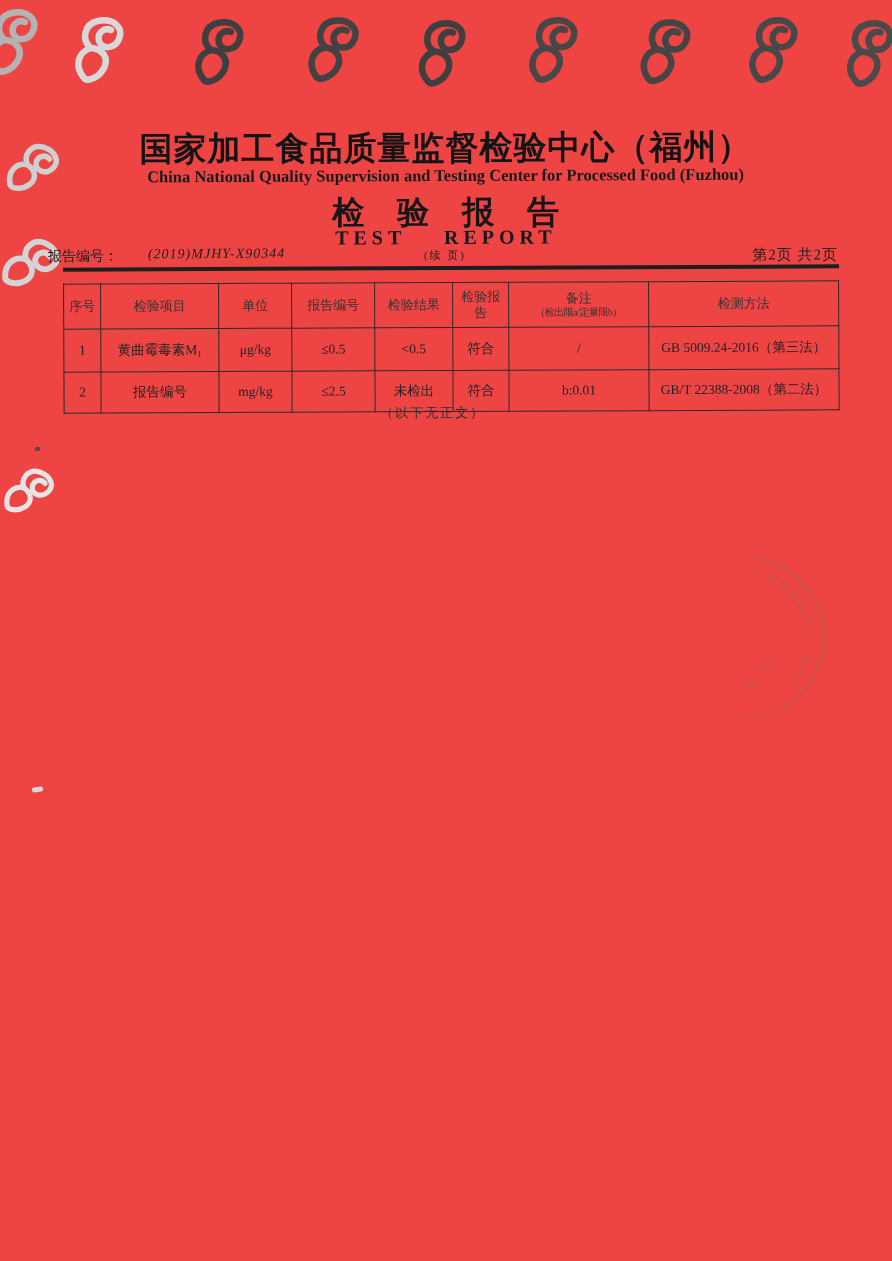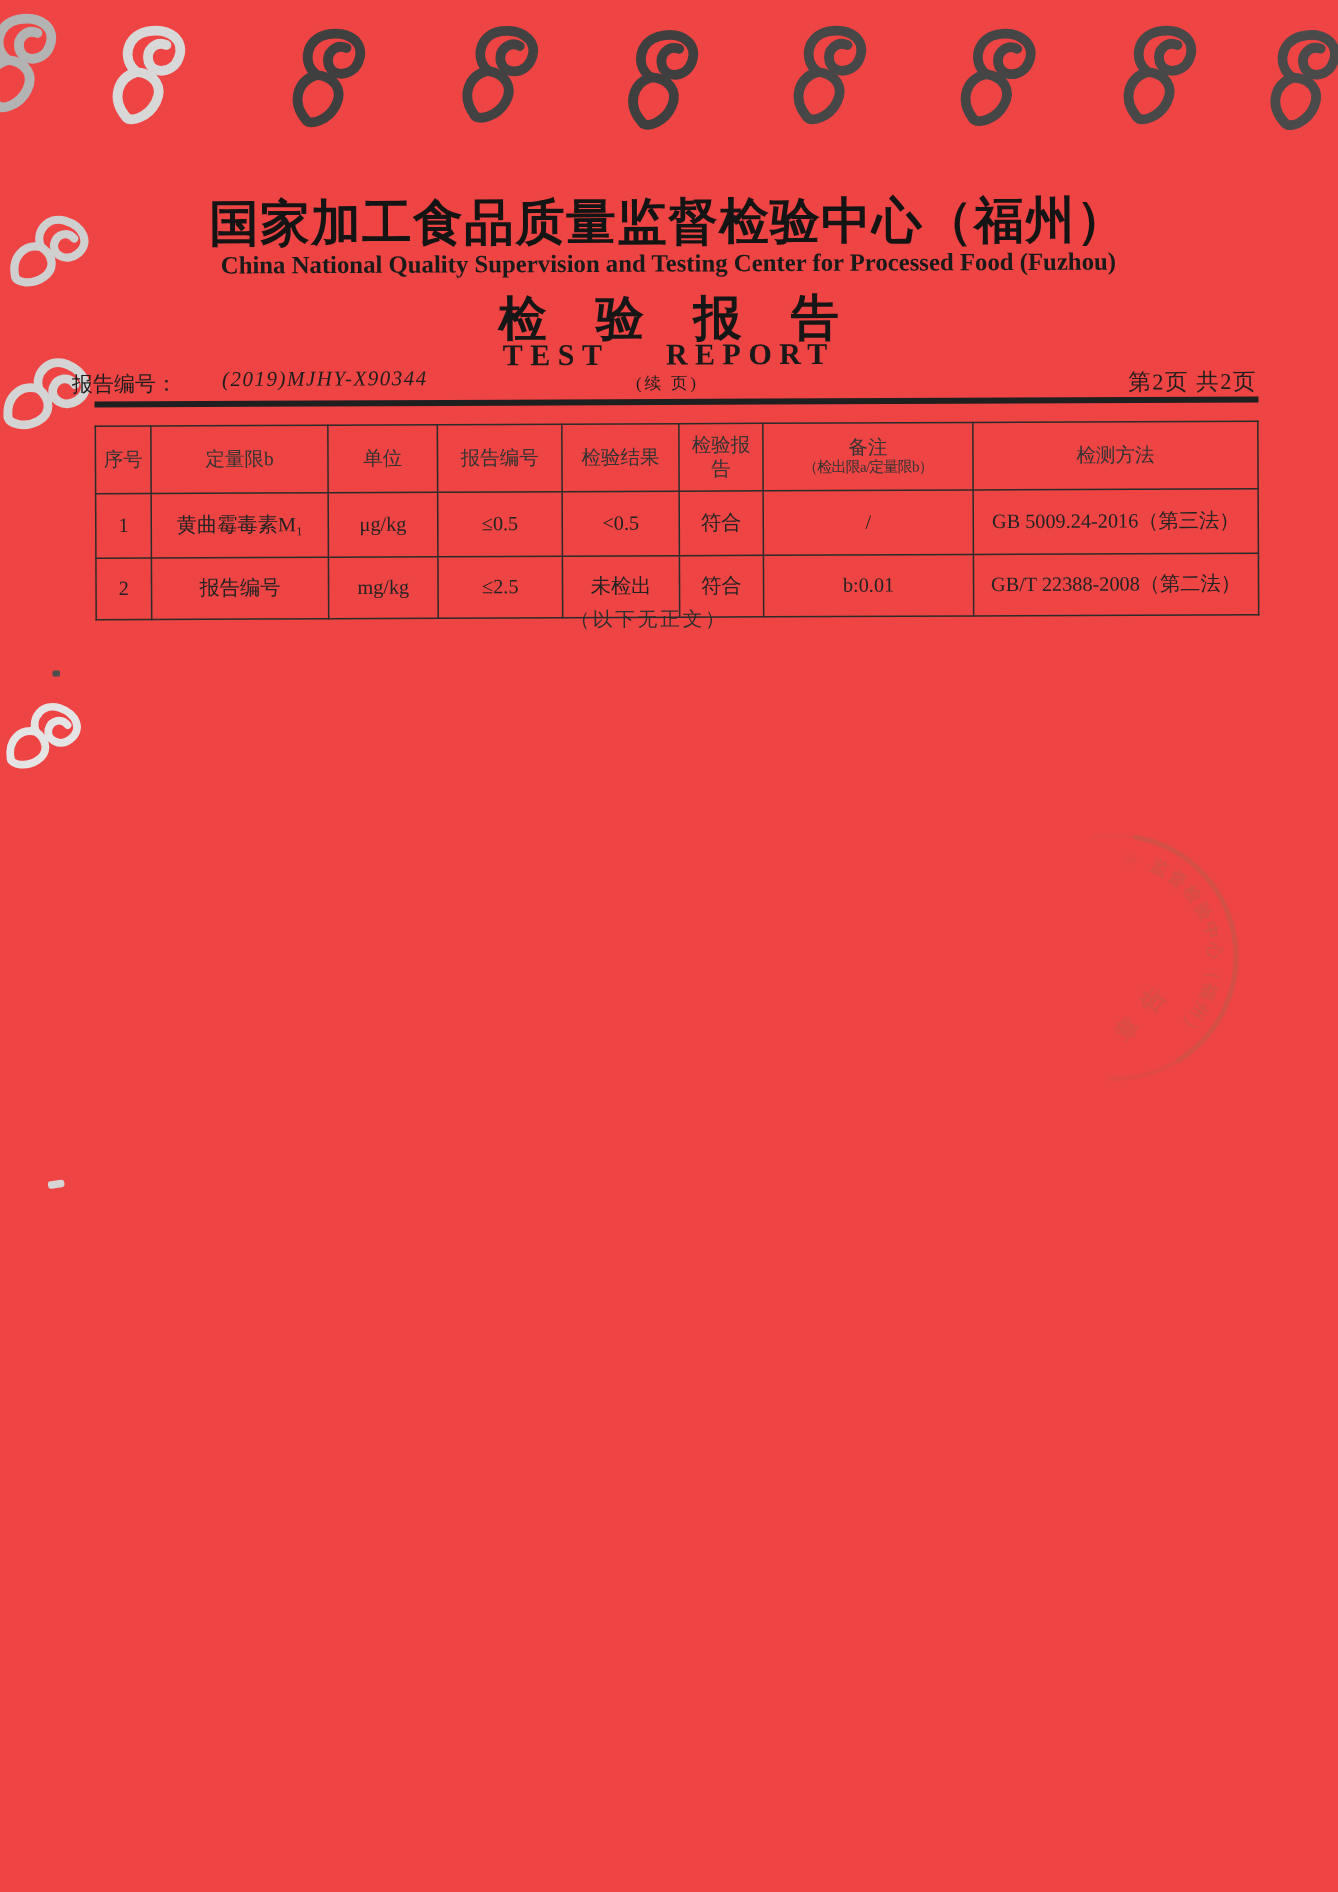--- a/index.html
+++ b/index.html
@@ -122,21 +122,21 @@
           <col style="width:73px">
           <col style="width:83px">
         <col style="width:78px">
           <col style="width:56px">
           <col style="width:140px">
           <col style="width:190px">
       </colgroup>
       <tbody>
           <tr>
         <th><span>序号</span></th>
-        <th><span>定量限b</span></th>
+        <th><span>检验项目</span></th>
         <th><span>单位</span></th>
         <th><span>报告编号</span></th>
         <th><span>检验结果</span></th>
         <th><span>检验报告</span></th>
         <th>
           <span>备注</span>
           <span class="sub">（检出限a/定量限b）</span>
         </th>
         <th><span>检测方法</span></th>
       </tr>

